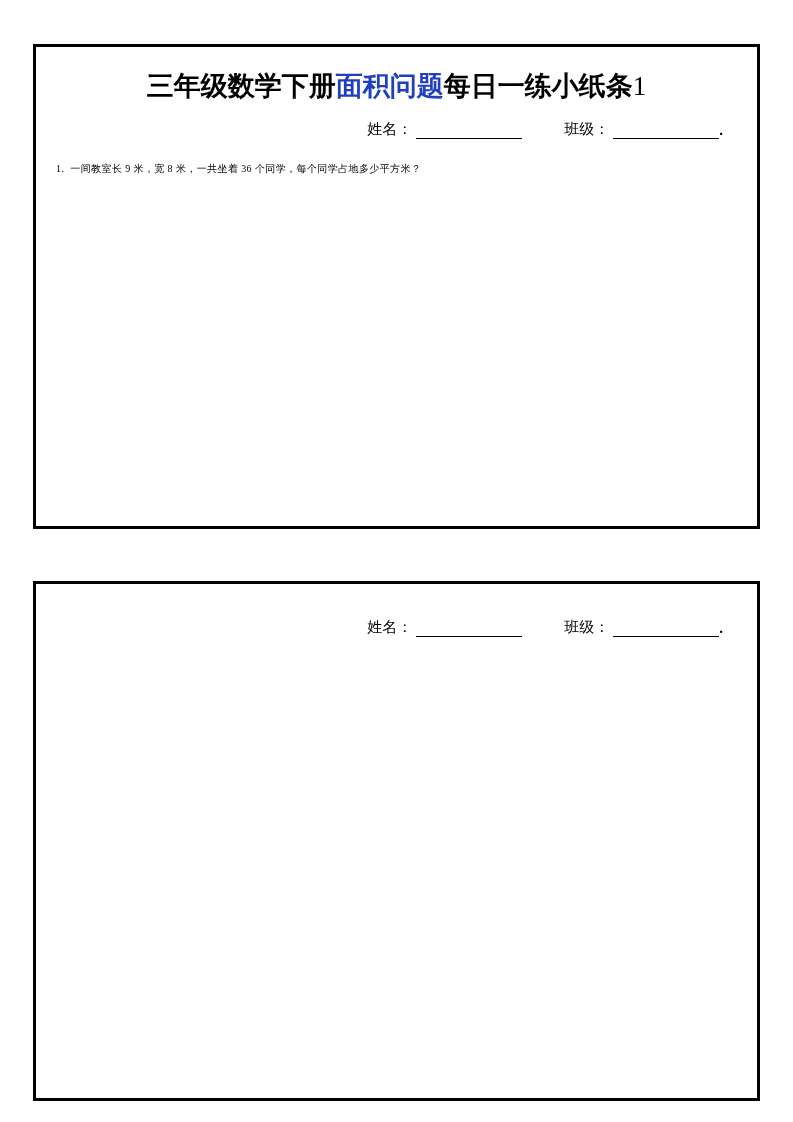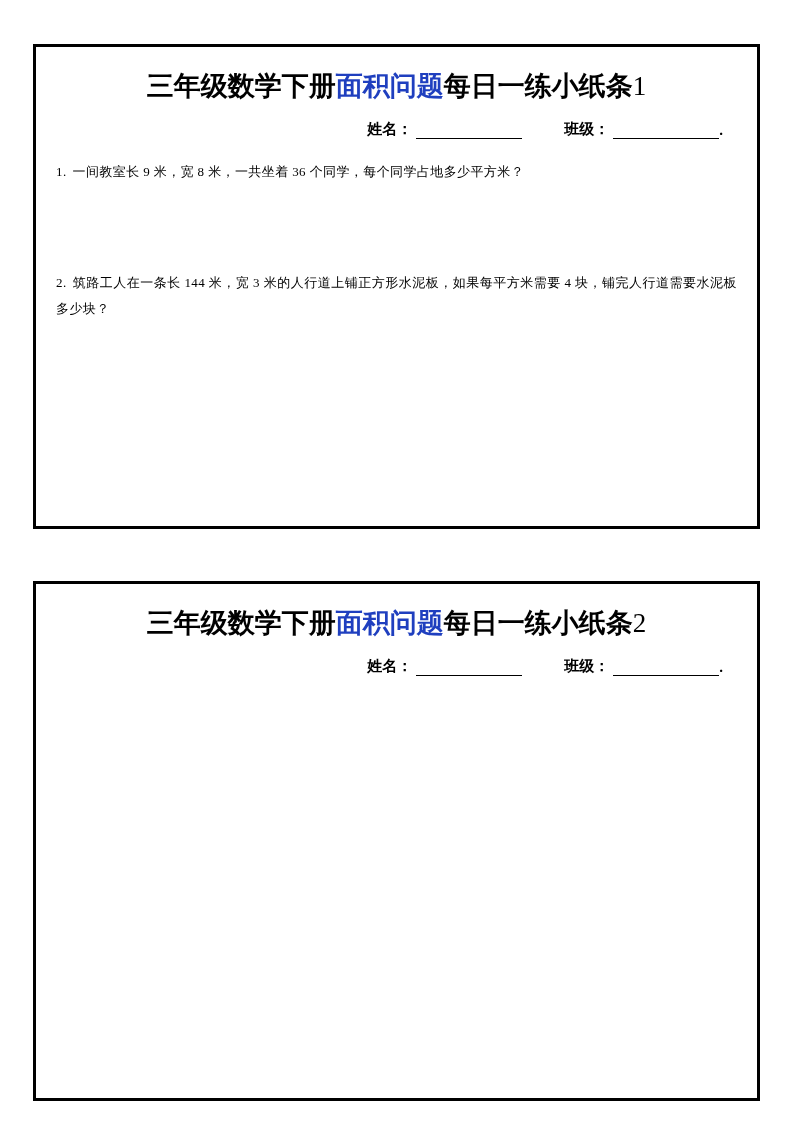--- a/index.html
+++ b/index.html
@@ -61,38 +61,38 @@
     margin-top: 18px;
     font-size: 15px;
     font-weight: bold;
   }
   .meta-item {
     display: flex;
     align-items: flex-end;
     white-space: nowrap;
   }
   .meta-label {
-    font-weight: bold;
+    font-weight: normal;
     font-size: 15px;
   }
   .meta-line {
     display: inline-block;
     width: 106px;
     border-bottom: 1.5px solid #000;
     height: 14px;
     margin-left: 4px;
   }
   .meta-dot {
     font-size: 15px;
   }
   .questions {
     margin-top: 20px;
   }
   .question {
-    font-size: 13px;
+    font-size: 10px;
     line-height: 2.05;
     letter-spacing: 0.4px;
     text-align: justify;
     margin: 0 0 0 0;
   }
   .q-gap-1 { height: 84px; }
   .q-gap-2 { height: 120px; }
   .q-num {
     margin-right: 6px;
   }
@@ -117,31 +117,25 @@
         <span class="meta-line"></span>
         <span class="meta-dot">.</span>
       </div>
     </div>
 
     <div class="questions">
       <p class="question">
         <span class="q-num">1.</span><span>一间教室长 9 米，宽 8 米，一共坐着 36 个同学，每个同学占地多少平方米？</span>
       </p>
       <div class="q-gap-1"></div>
-      <p class="question">
-        <span class="q-num">2.</span><span>筑路工人在一条长 144 米，宽 3 米的人行道上铺正方形水泥板，如果每平方米需要 4 块，铺完人行道需要水泥板多少块？</span>
-      </p>
       <div class="q-gap-2"></div>
     </div>
   </section>
 
   <section class="worksheet second">
-    <h1 class="ws-title">
-      <span>三年级数学下册</span><span class="hl">面积问题</span><span>每日一练小纸条</span><span class="num">2</span>
-    </h1>
 
     <div class="meta-row">
       <div class="meta-item">
         <span class="meta-label">姓名：</span>
         <span class="meta-line"></span>
       </div>
       <div class="meta-item">
         <span class="meta-label">班级：</span>
         <span class="meta-line"></span>
         <span class="meta-dot">.</span>

